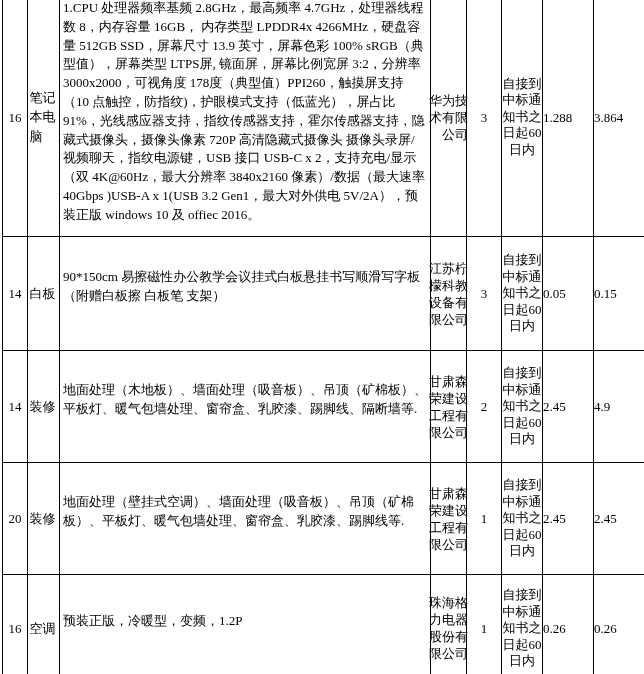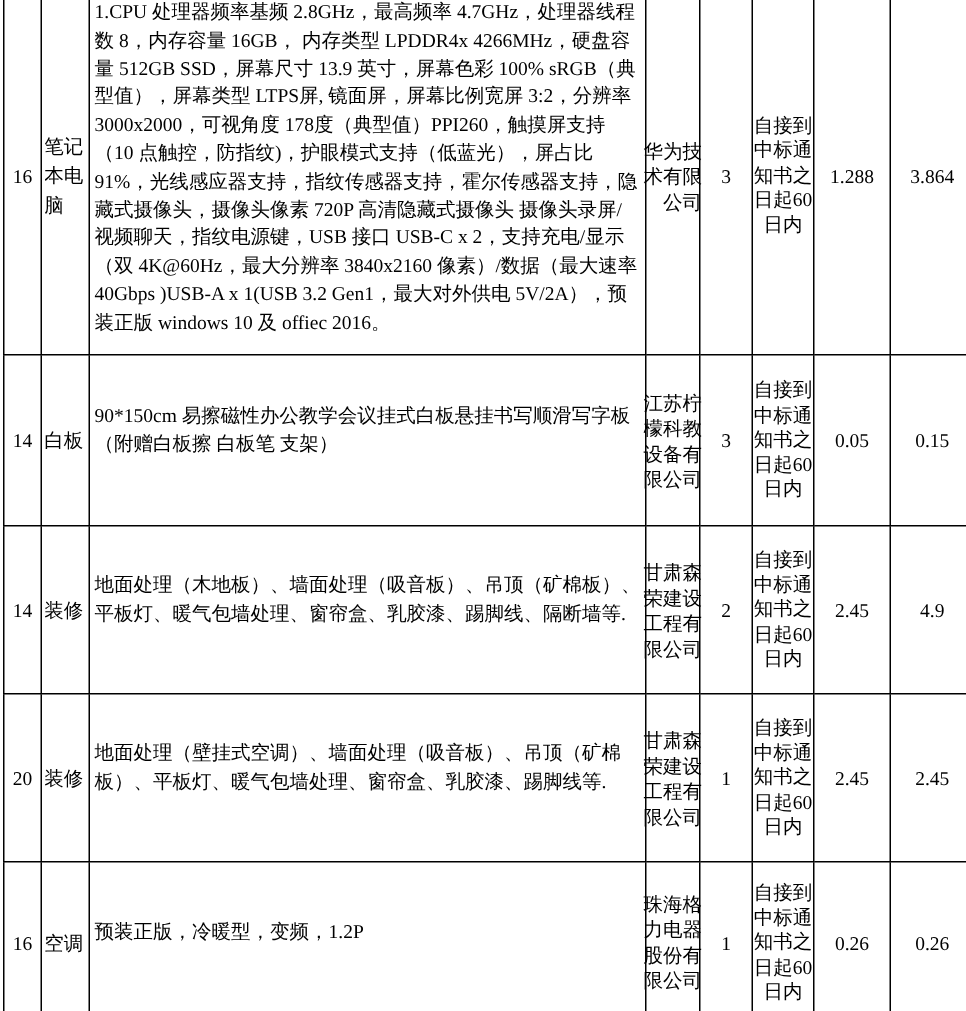--- a/index.html
+++ b/index.html
@@ -61,21 +61,21 @@
   }
   .desc-wrap .note { text-align: left; }
   .supplier-wrap {
     width: 40px; margin-left: -3px;
     text-align: right; line-height: 17px;
   }
   .delivery-wrap {
     width: 40px; margin: 12px auto;
     text-align: center; line-height: 16.5px;
   }
-  .price-wrap { text-align: center; line-height: 17px; }
+  .price-wrap { text-align: left; line-height: 17px; }
 </style>
 </head>
 <body>
 
 <div class="page">
   <table class="grid">
     <colgroup>
       <col class="c-no">
         <col class="c-item">
         <col class="c-desc">

